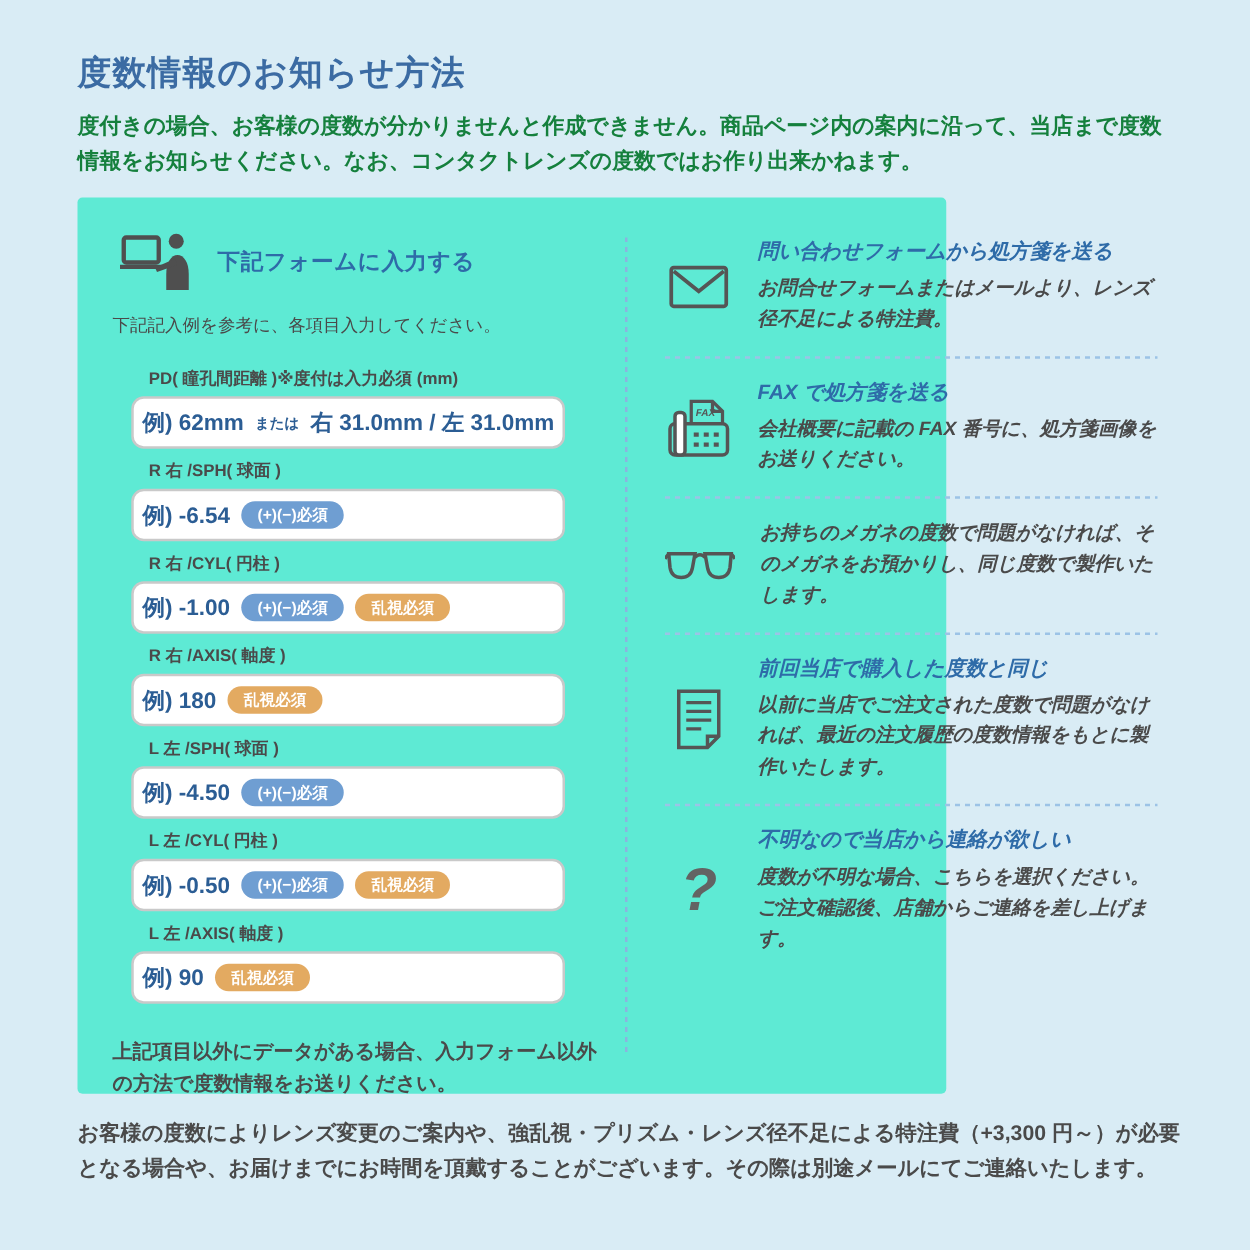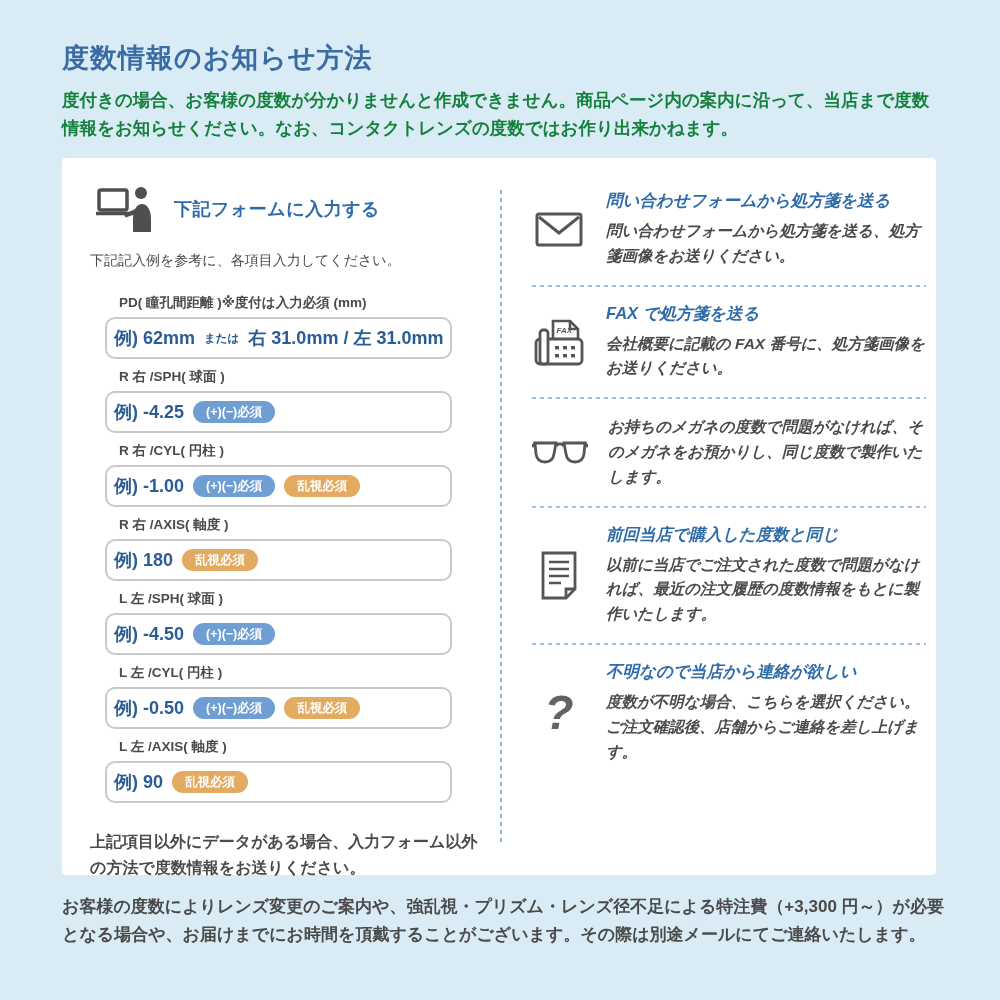--- a/index.html
+++ b/index.html
@@ -11,22 +11,22 @@
   }
   .title{
     position:absolute;left:62px;top:40px;margin:0;
     font-size:27px;font-weight:bold;color:#3b6ba3;letter-spacing:1px;
   }
   .intro{
     position:absolute;left:62px;top:86px;width:884px;margin:0;
     font-size:17.5px;font-weight:600;line-height:1.6;color:#15803d;
   }
   .panel{
-    position:absolute;left:62px;top:158px;width:874px;height:717px;
-    background:#ffffff;border-radius:4px;
+    position:absolute;left:62px;top:158px;width:695px;height:717px;
+    background:#5eead4;border-radius:4px;
   }
   
   .left-col{position:absolute;left:28px;top:28px;width:430px;}
   .form-header{display:flex;align-items:center;gap:16px;margin-left:6px;}
   .form-heading{font-size:18px;font-weight:bold;color:#2e6ba8;letter-spacing:0.5px;}
   .form-sub{margin:20px 0 24px 0;font-size:14px;font-weight:400;color:#4a4a4a;}
   .fields{margin-left:15px;}
   .field-label{margin:0 0 5px 14px;font-size:13.5px;font-weight:bold;color:#4a4a4a;}
   .field-box{
     width:347px;height:42px;box-sizing:border-box;
@@ -96,21 +96,21 @@
         <div class="field-box">
           <span class="ex-val">例) 62mm</span>
           <span class="ex-small">または</span>
           <span class="ex-val">右 31.0mm / 左 31.0mm</span>
         </div>
       </div>
 
       <div class="field-group">
         <div class="field-label">R 右 /SPH( 球面 )</div>
         <div class="field-box">
-          <span class="ex-val">例) -4.25</span>
+          <span class="ex-val">例) -6.54</span>
           <span class="badge blue">(+)(−)必須</span>
         </div>
       </div>
 
       <div class="field-group">
         <div class="field-label">R 右 /CYL( 円柱 )</div>
         <div class="field-box">
           <span class="ex-val">例) -1.00</span>
           <span class="badge blue">(+)(−)必須</span>
           <span class="badge orange">乱視必須</span>
@@ -161,21 +161,21 @@
 
     <div class="method">
       <div class="method-icon">
         <svg width="48" height="37" viewBox="0 0 48 37">
           <rect x="2" y="3" width="44" height="31" rx="2" fill="none" stroke="#555555" stroke-width="3"></rect>
           <path d="M4 6 L24 22 L44 6" fill="none" stroke="#555555" stroke-width="3"></path>
         </svg>
       </div>
       <div class="method-text">
         <p class="method-heading">問い合わせフォームから処方箋を送る</p>
-        <p class="method-body">問い合わせフォームから処方箋を送る、処方箋画像をお送りください。</p>
+        <p class="method-body">お問合せフォームまたはメールより、レンズ径不足による特注費。</p>
       </div>
     </div>
     <div class="h-divider"></div>
 
     <div class="method">
       <div class="method-icon">
         <svg width="52" height="50" viewBox="0 0 52 50">
           <path d="M20 22 V4 h17 l8 8 v10" fill="none" stroke="#555555" stroke-width="2.6"></path>
           <path d="M37 4 v8 h8" fill="none" stroke="#555555" stroke-width="2.6"></path>
           <text x="23.5" y="16" font-size="8" font-weight="bold" fill="#555555">FAX</text>

